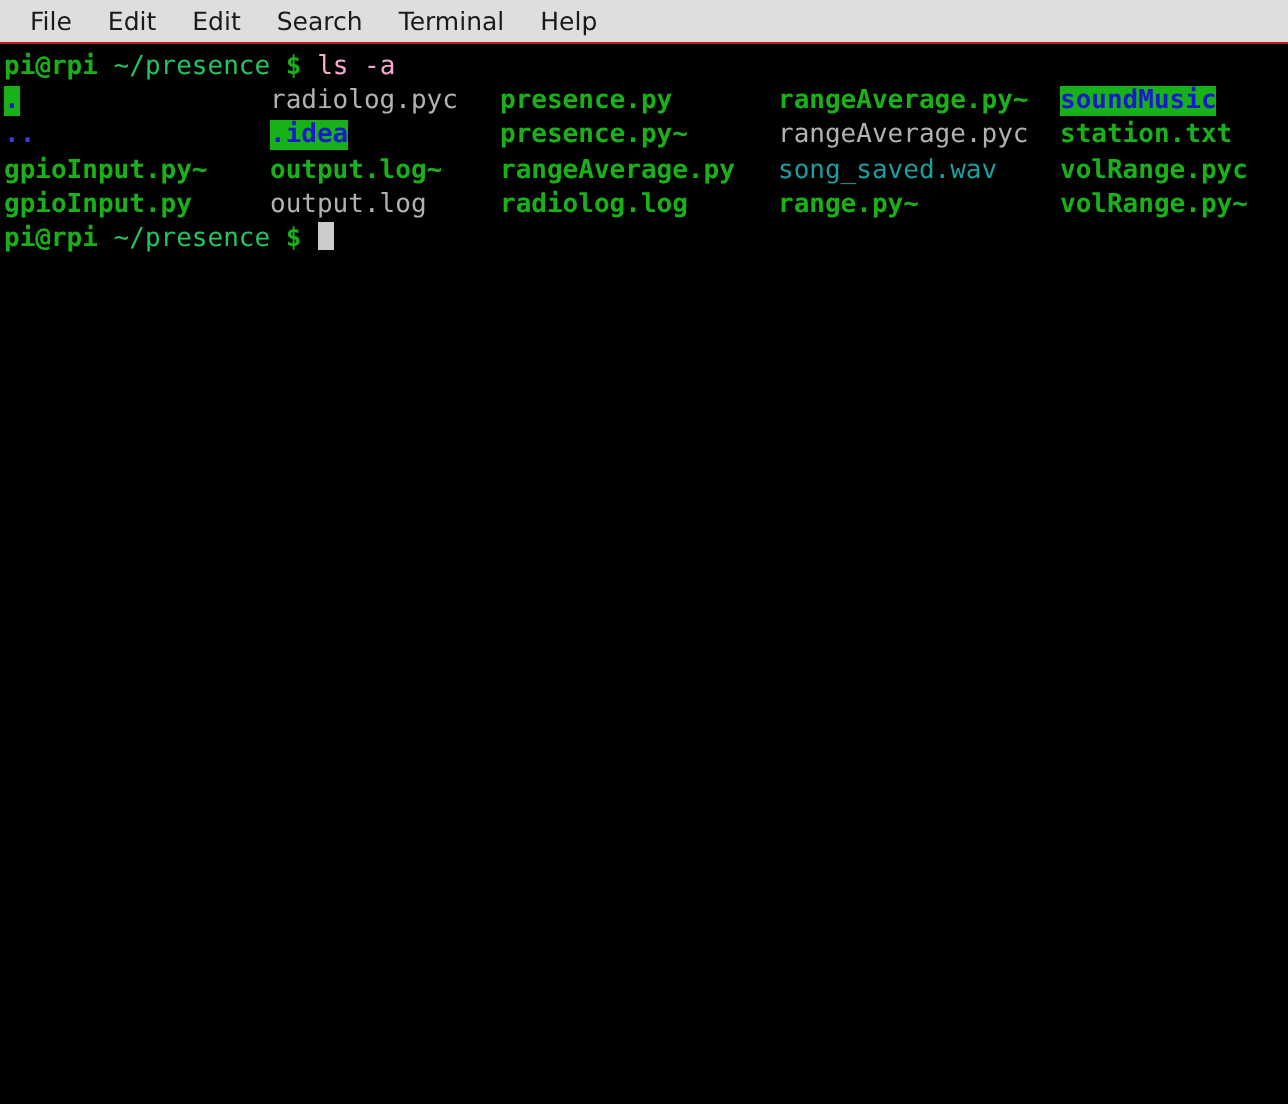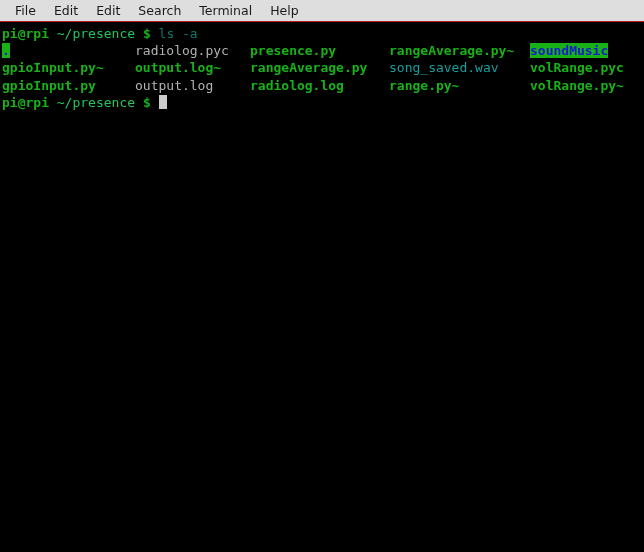--- a/index.html
+++ b/index.html
@@ -49,21 +49,21 @@
     overflow: hidden;
     position: relative;
   }
 
   .line {
     white-space: pre;
     height: 17.2px;
   }
 
   
-  .c-default { color: #0f766e; }
+  .c-default { color: #f9a8d4; }
   .c-green   { color: #18b218; font-weight: bold; }
   .c-blue    { color: #3b3bd0; font-weight: bold; }
   .c-cyan    { color: #1a9e9e; }
   .c-gray    { color: #b2b2b2; }
   .c-prompt-user { color: #18b218; font-weight: bold; }
   .c-prompt-path { color: #22c55e; font-weight: normal; }
   .c-prompt-sym  { color: #18b218; font-weight: bold; }
 
   
   .hl-dir {
@@ -109,19 +109,20 @@
   <div class="menu-item">Terminal</div>
   <div class="menu-item">Help</div>
 </div>
 
 <div class="terminal">
 
   <div class="line"><span class="c-prompt-user">pi@rpi</span><span class="c-default"> </span><span class="c-prompt-path">~/presence</span><span class="c-default"> </span><span class="c-prompt-sym">$</span><span class="c-default"> </span><span class="c-default">ls -a</span></div>
 
   <div id="listing-root">
       <div class="grid-row"><span class="col col-0"><span class="hl-dir">.</span></span><span class="col col-1"><span class="c-gray">radiolog.pyc</span></span><span class="col col-2"><span class="c-green">presence.py</span></span><span class="col col-3"><span class="c-green">rangeAverage.py~</span></span><span class="col col-4"><span class="hl-dir">soundMusic</span></span></div>
+      <div class="grid-row"><span class="col col-0"><span class="c-blue">..</span></span><span class="col col-1"><span class="hl-dir">.idea</span></span><span class="col col-2"><span class="c-green">presence.py~</span></span><span class="col col-3"><span class="c-gray">rangeAverage.pyc</span></span><span class="col col-4"><span class="c-green">station.txt</span></span></div>
       <div class="grid-row"><span class="col col-0"><span class="c-green">gpioInput.py~</span></span><span class="col col-1"><span class="c-green">output.log~</span></span><span class="col col-2"><span class="c-green">rangeAverage.py</span></span><span class="col col-3"><span class="c-cyan">song_saved.wav</span></span><span class="col col-4"><span class="c-green">volRange.pyc</span></span></div>
       <div class="grid-row"><span class="col col-0"><span class="c-green">gpioInput.py</span></span><span class="col col-1"><span class="c-gray">output.log</span></span><span class="col col-2"><span class="c-green">radiolog.log</span></span><span class="col col-3"><span class="c-green">range.py~</span></span><span class="col col-4"><span class="c-green">volRange.py~</span></span></div>
     </div>
 
   <div class="line"><span class="c-prompt-user">pi@rpi</span><span class="c-default"> </span><span class="c-prompt-path">~/presence</span><span class="c-default"> </span><span class="c-prompt-sym">$</span><span class="c-default"> </span><span class="cursor"></span></div>
 
 </div>
 
 </body></html>

